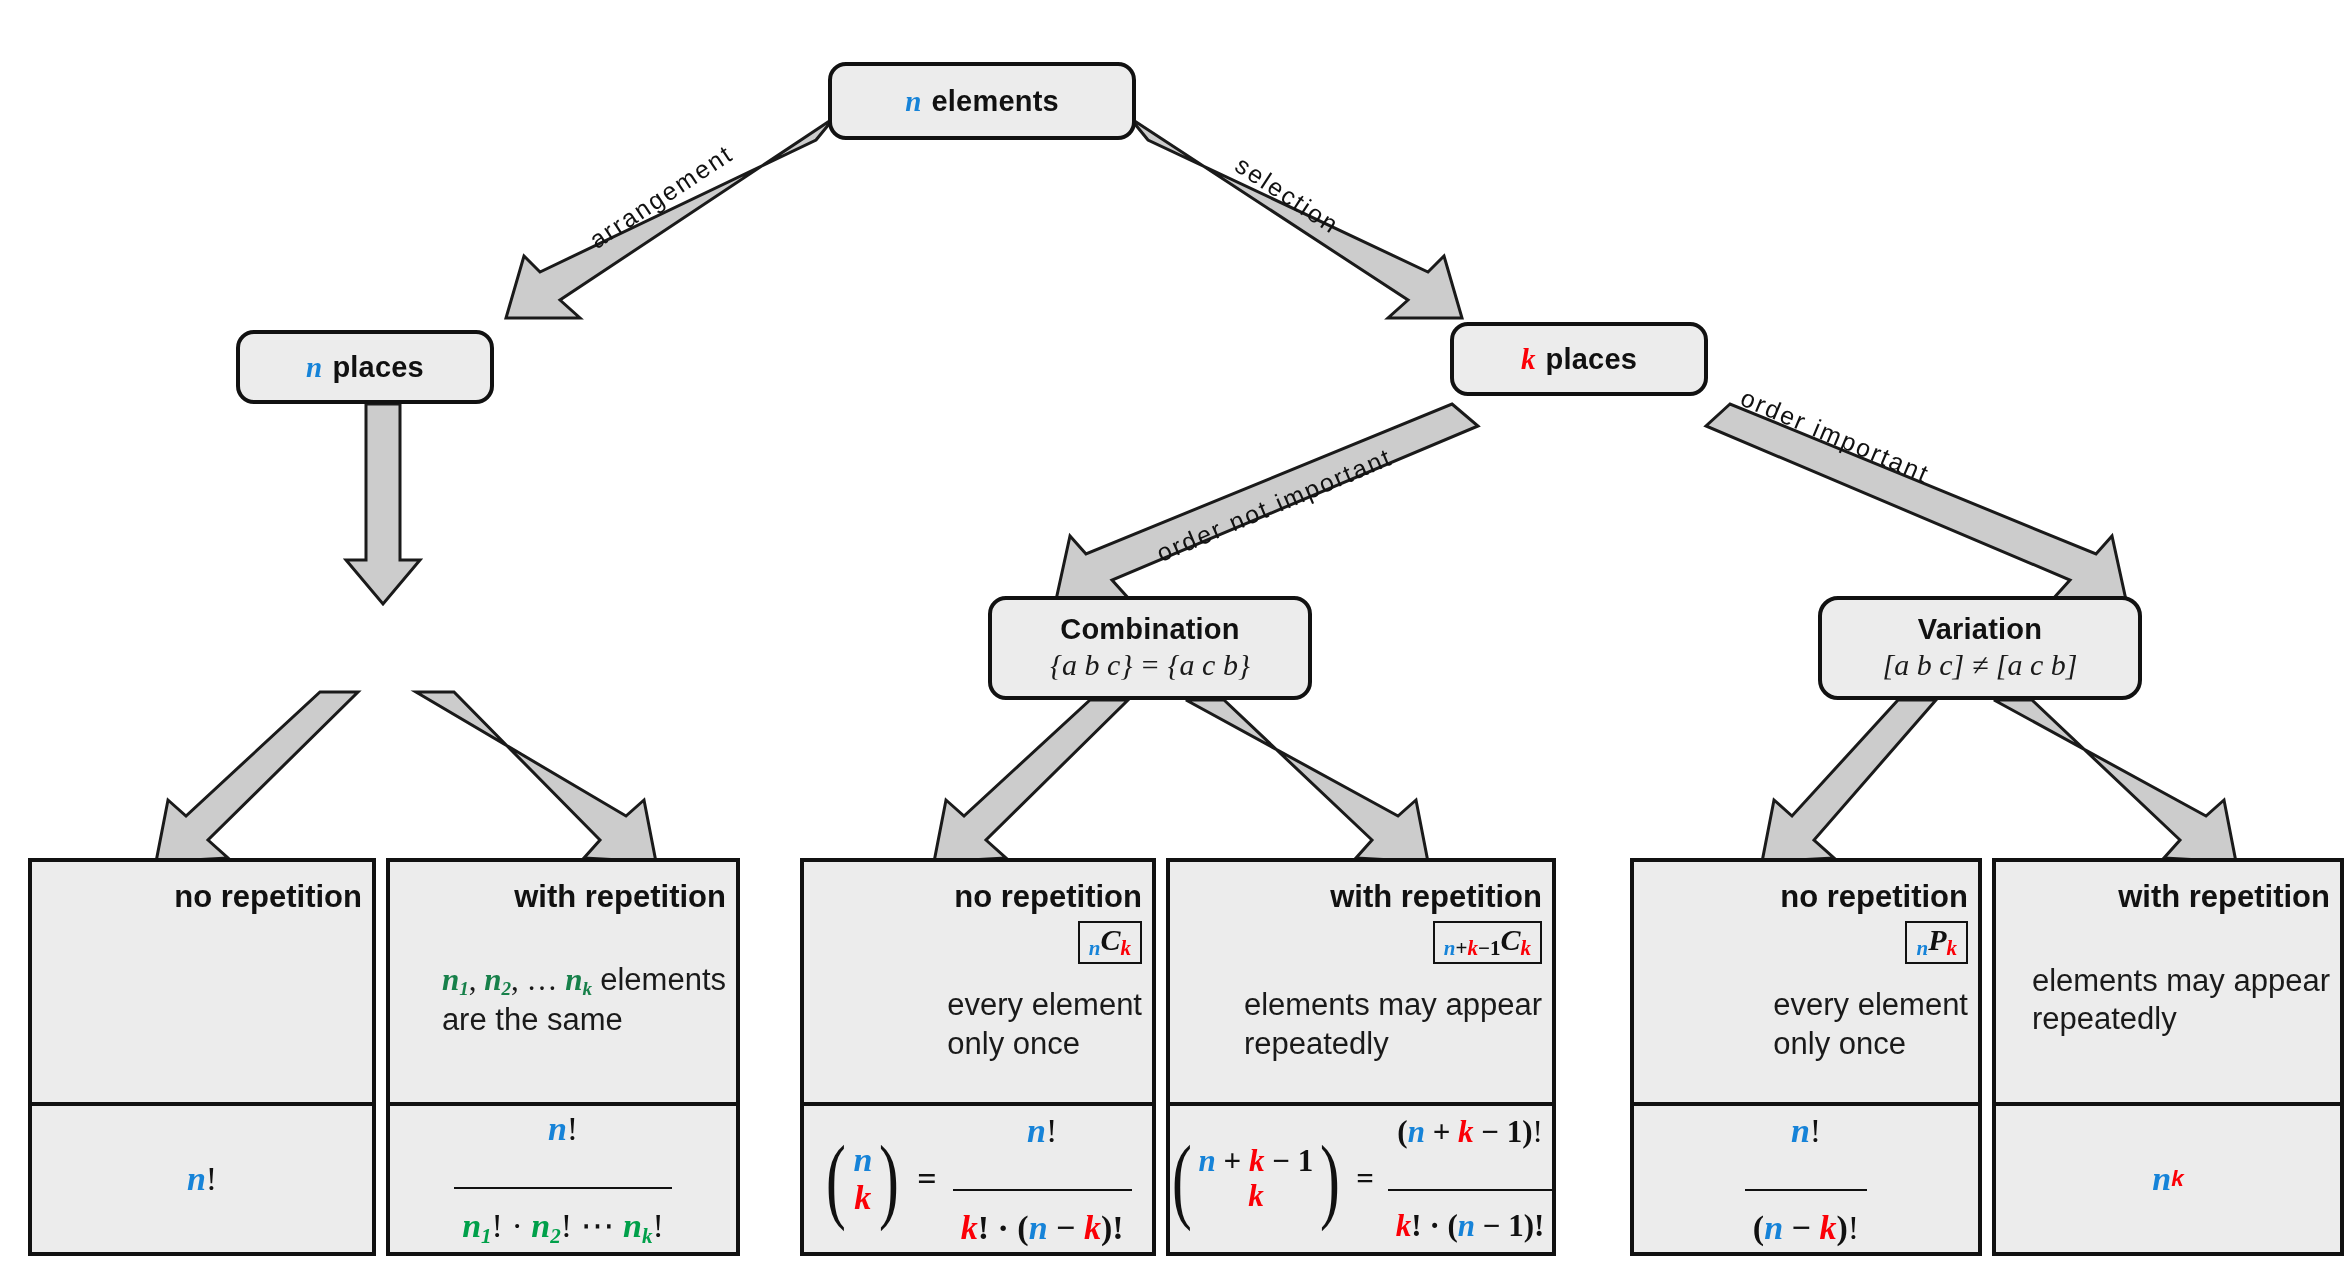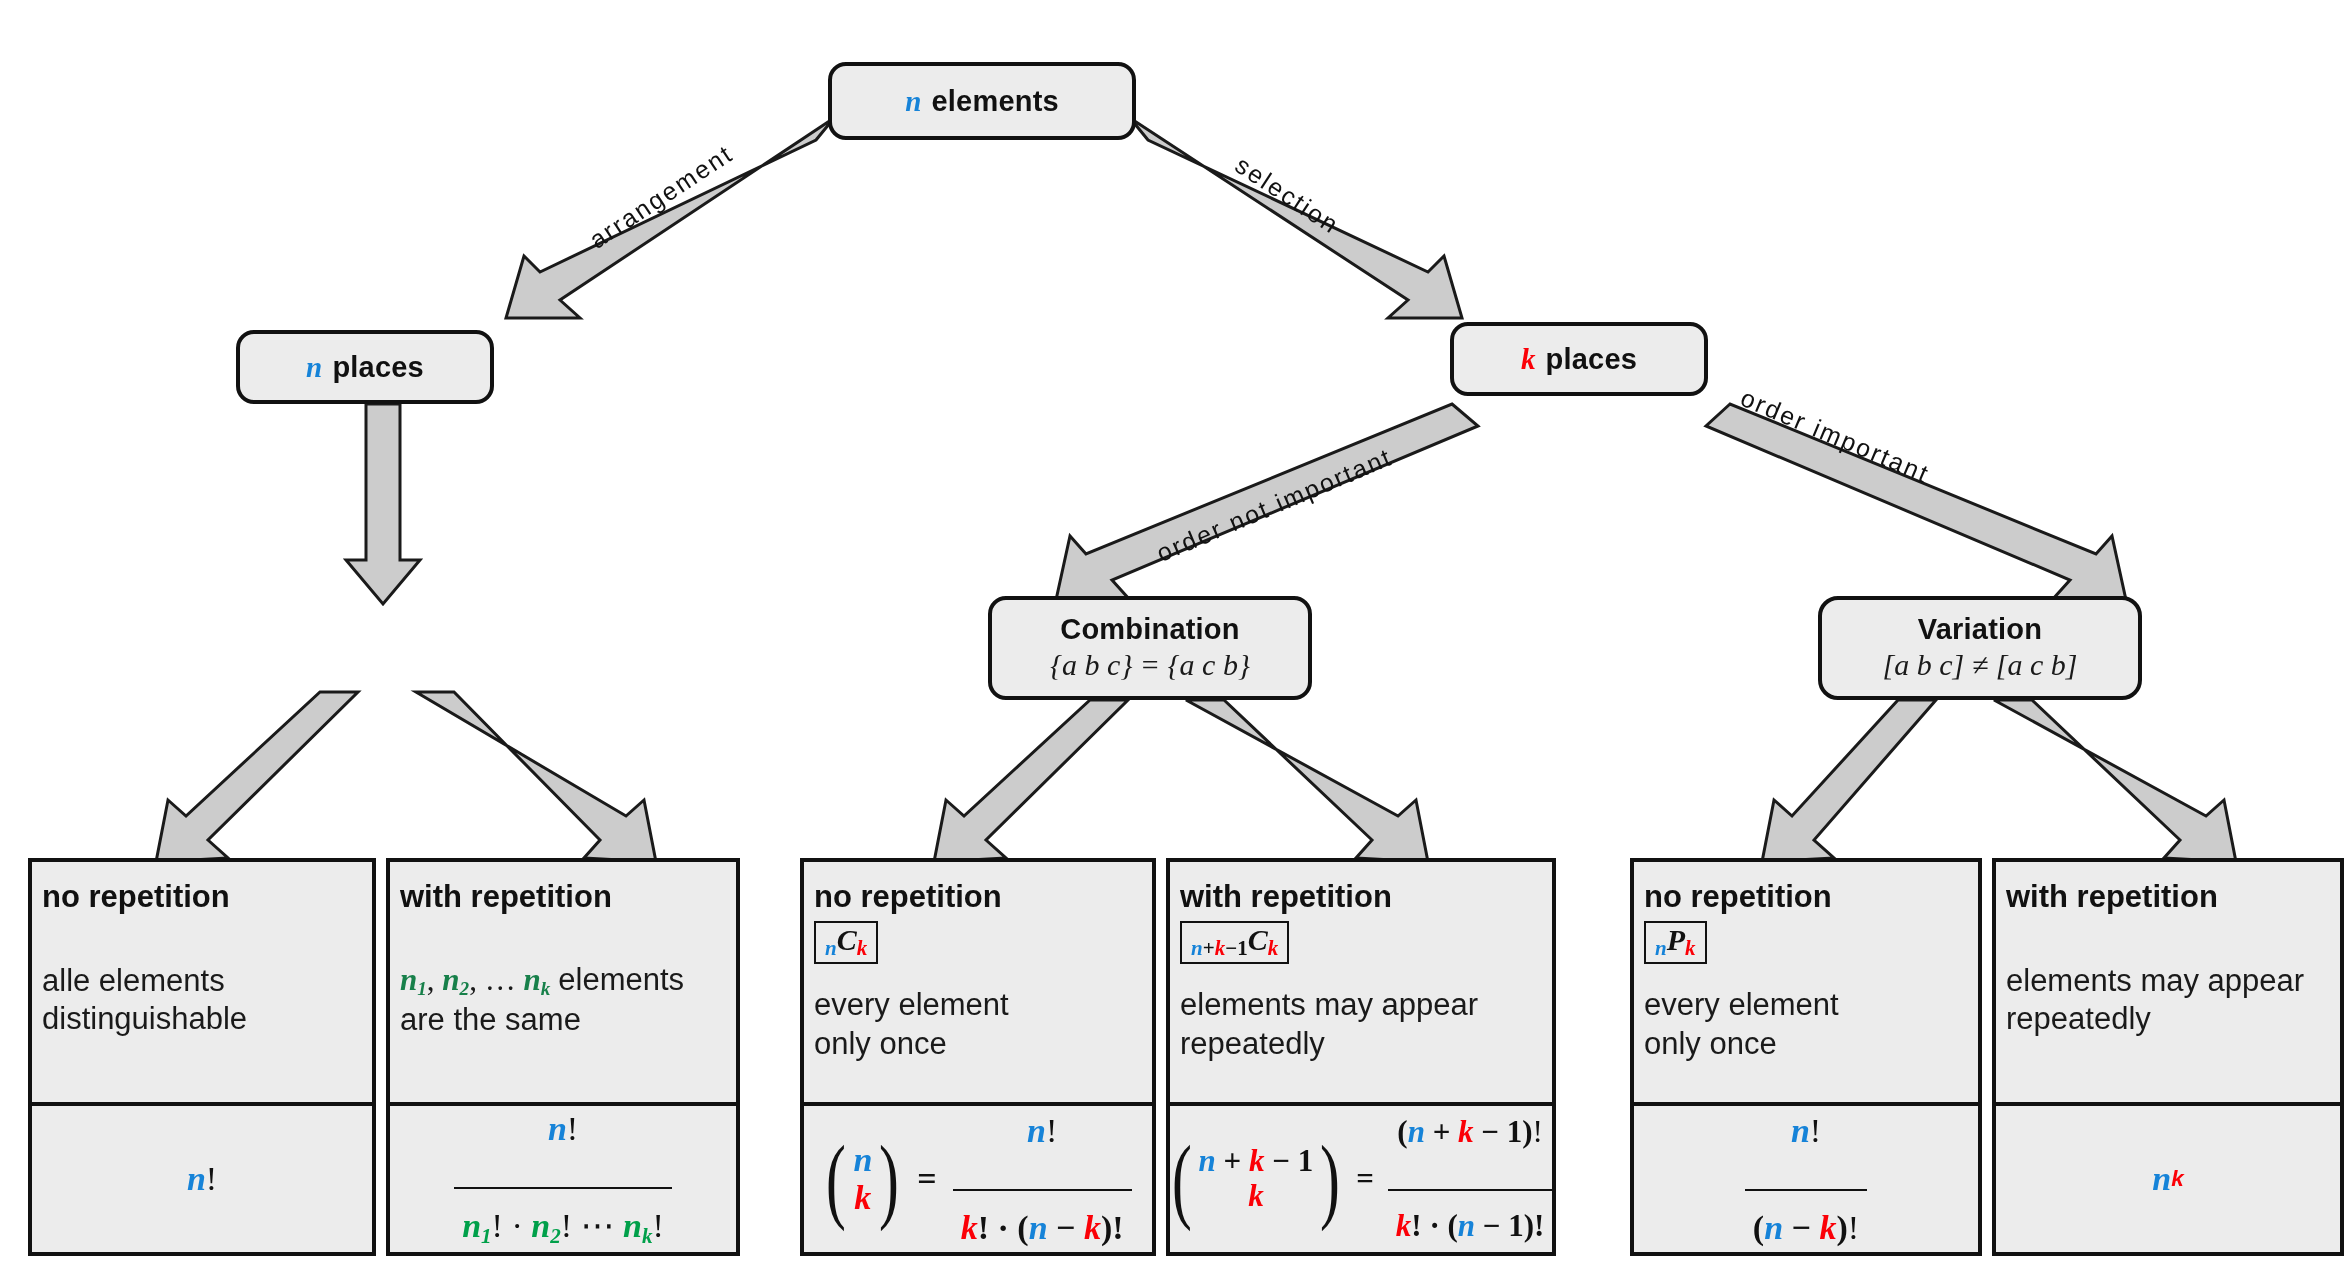--- a/index.html
+++ b/index.html
@@ -28,21 +28,21 @@
     position:absolute;
     border:4px solid #111;
     background:#ececec;
     box-sizing:border-box;
     display:flex;flex-direction:column;
     z-index:3;
   }
   .leaf .upper{
     flex:1 1 auto;
     display:flex;flex-direction:column;
-    align-items:flex-start;
+    align-items:flex-end;
     padding:18px 10px 10px 10px;
     box-sizing:border-box;
   }
   .leaf .heading{font-weight:bold;font-size:31px;color:#111;line-height:1.1;}
   .leaf .notation{margin-top:7px;border:2px solid #111;padding:2px 9px 3px 9px;background:#ececec;line-height:1;}
   .leaf .desc{
     margin-top:auto;margin-bottom:auto;
     font-size:31px;color:#1a1a1a;line-height:1.24;
     padding-bottom:6px;
   }
@@ -180,24 +180,20 @@
   </div>
 
   <div class="node" style="left:1818px;top:596px;width:324px;height:104px;border-radius:20px;">
     <div class="title">Variation</div>
     <div class="sub">[a b c] ≠ [a c b]</div>
   </div>
 
   <div class="leaf" style="left:28px;top:858px;width:348px;height:398px;">
     <div class="upper">
       <div class="heading">no repetition</div>
-      <div class="desc">
-        <div>alle elements</div>
-        <div>distinguishable</div>
-      </div>
     </div>
     <div class="lower">
       <span class="formula">
         <span class="m blue">n</span>
           <span class="mr blk">!</span>
       </span>
     </div>
   </div>
 
   <div class="leaf" style="left:386px;top:858px;width:354px;height:398px;">

